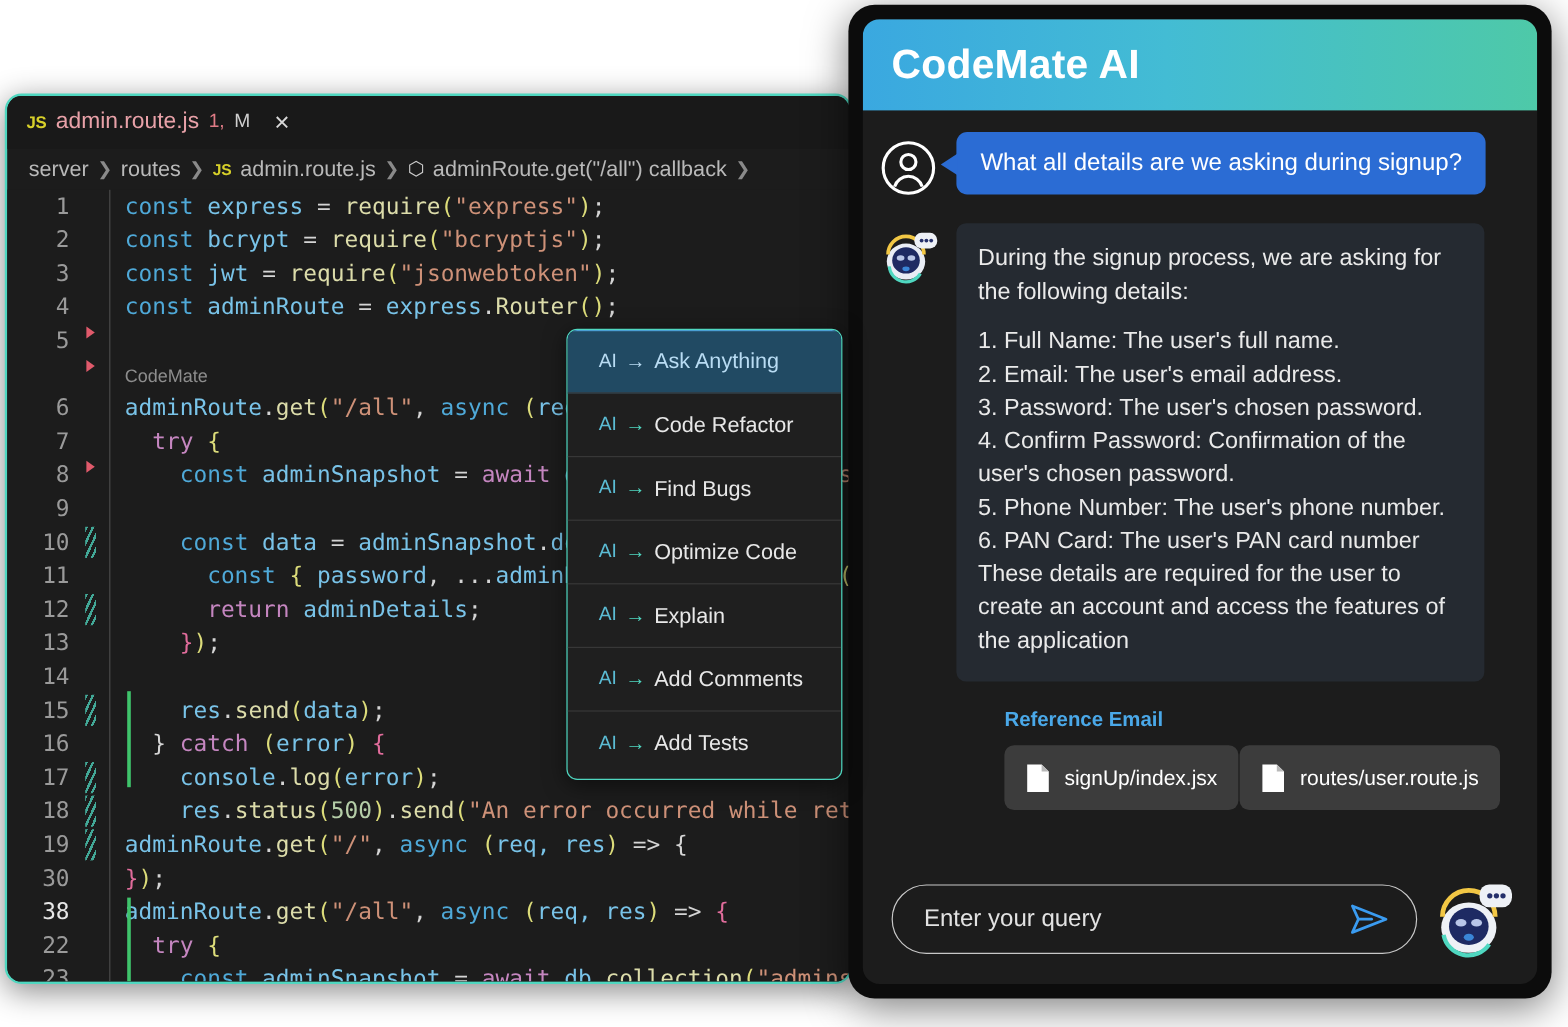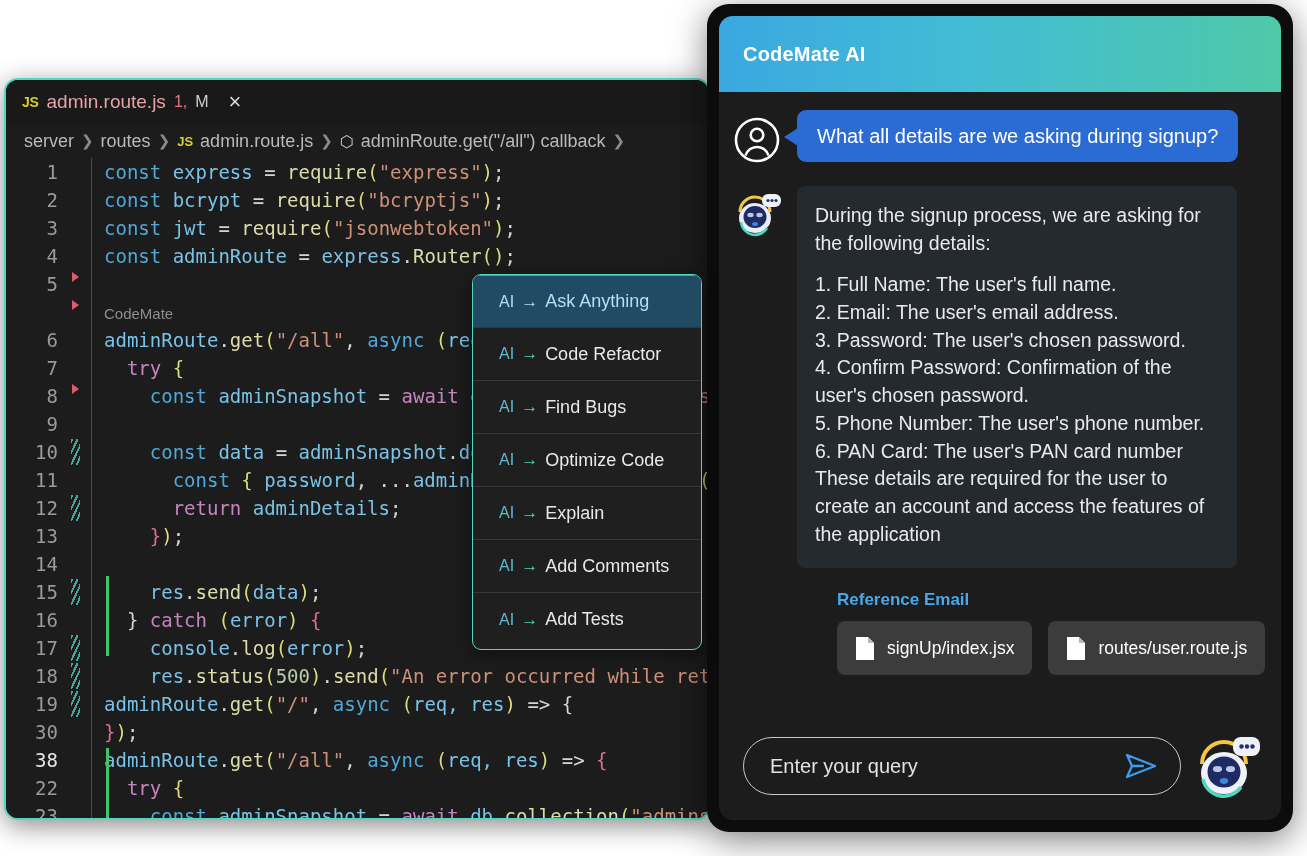--- a/index.html
+++ b/index.html
@@ -162,21 +162,21 @@
     overflow: hidden;
     display: flex; flex-direction: column;
     position: relative;
   }
   .chat-header {
     height: 76px; flex: none;
     background: linear-gradient(90deg,#3aa8e0 0%,#43bcd4 45%,#4ec9a8 100%);
     display: flex; align-items: center;
     padding-left: 24px;
   }
-  .chat-title { color: #ffffff; font-size: 20px; font-weight: bold; letter-spacing: .2px; }
+  .chat-title { color: #ffffff; font-size: 34px; font-weight: bold; letter-spacing: .2px; }
   .chat-body {
     flex: 1; overflow: hidden;
     padding: 18px 22px 0 14px;
   }
 
   .msg-row { display: flex; align-items: flex-start; gap: 0; }
   .avatar-user {
     width: 48px; height: 48px; flex: none; margin-top: 6px;
   }
   .bubble-user {
@@ -205,21 +205,21 @@
     color: #eaeaea; font-size: 19.5px; line-height: 1.42;
     width: 440px;
   }
   .bot-para { margin-bottom: 14px; }
   .bot-line { }
 
   .ref-title {
     color: #4aa8e8; font-size: 17px; font-weight: bold;
     margin: 22px 0 11px 104px;
   }
-  .ref-row { display: flex; gap: 16px; margin-left: 104px; margin-top: 10px; }
+  .ref-row { display: flex; gap: 1px; margin-left: 104px; margin-top: 10px; }
   .ref-chip {
     background: #3c3c3c; border-radius: 8px;
     height: 54px; display: flex; align-items: center;
     gap: 12px; padding: 0 18px;
     color: #ffffff; font-size: 17.5px;
     cursor: pointer;
   }
   .file-icon { width: 20px; height: 25px; flex: none; }
 
   .chat-footer {

